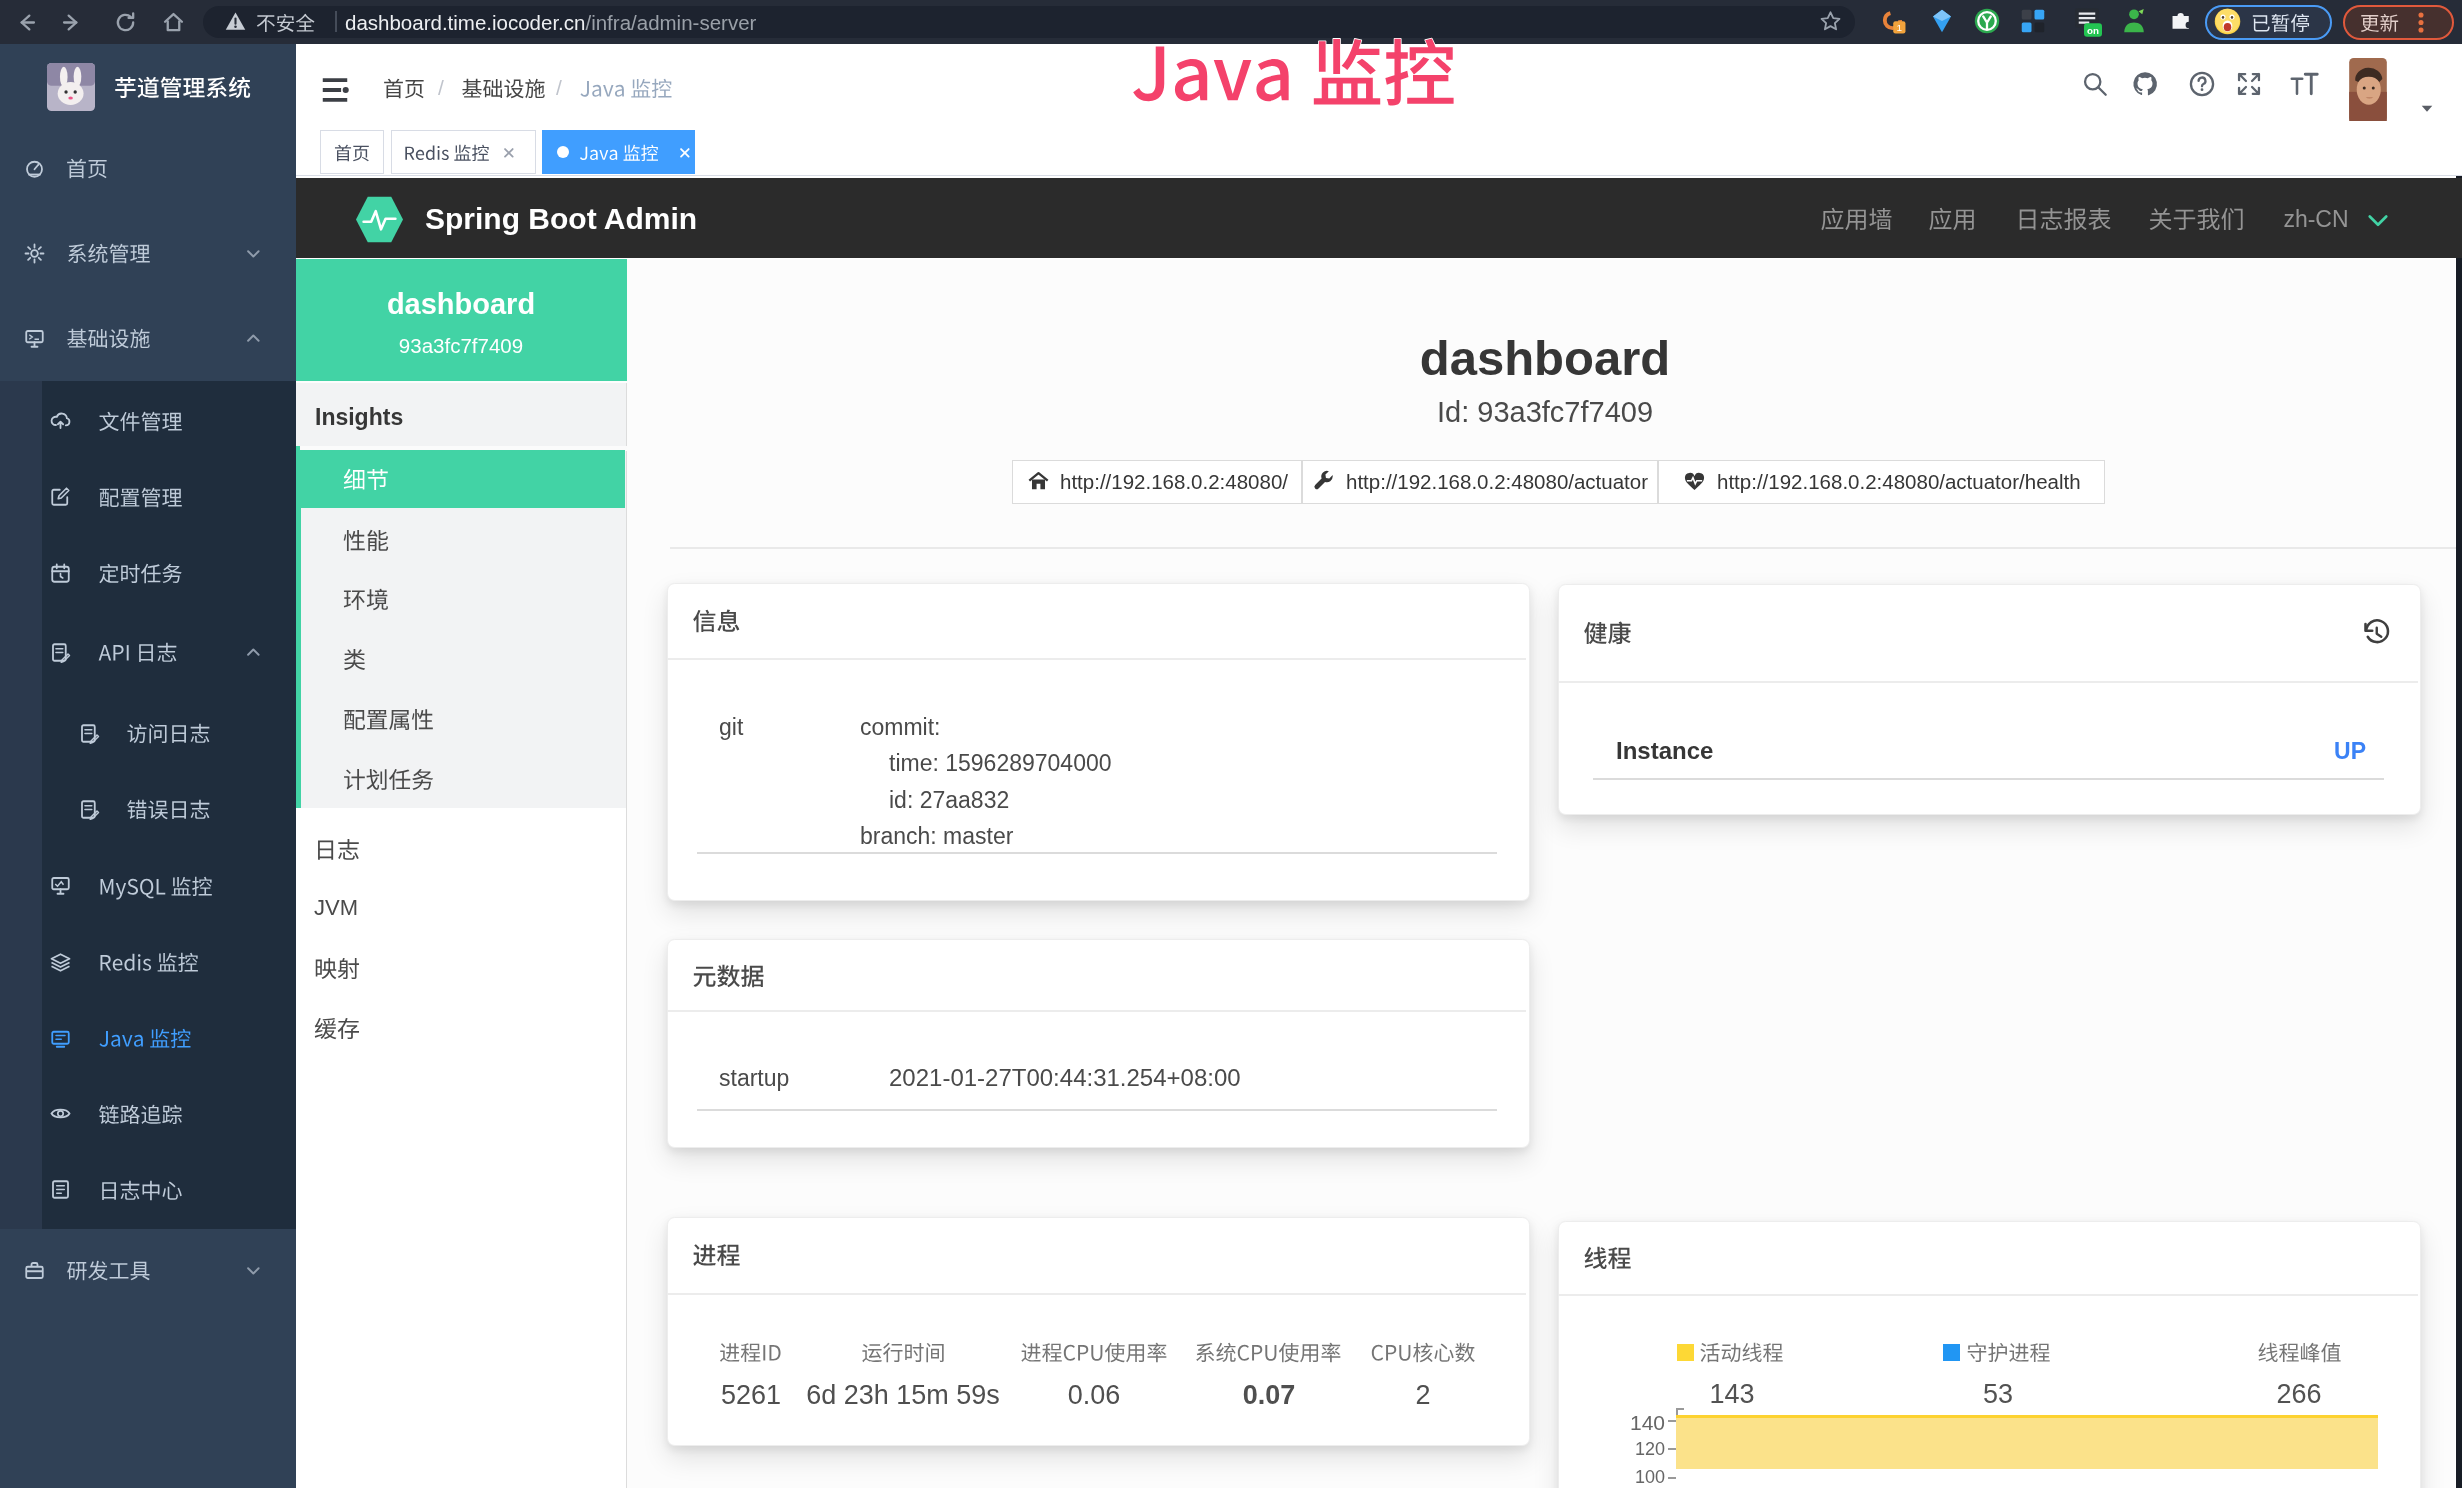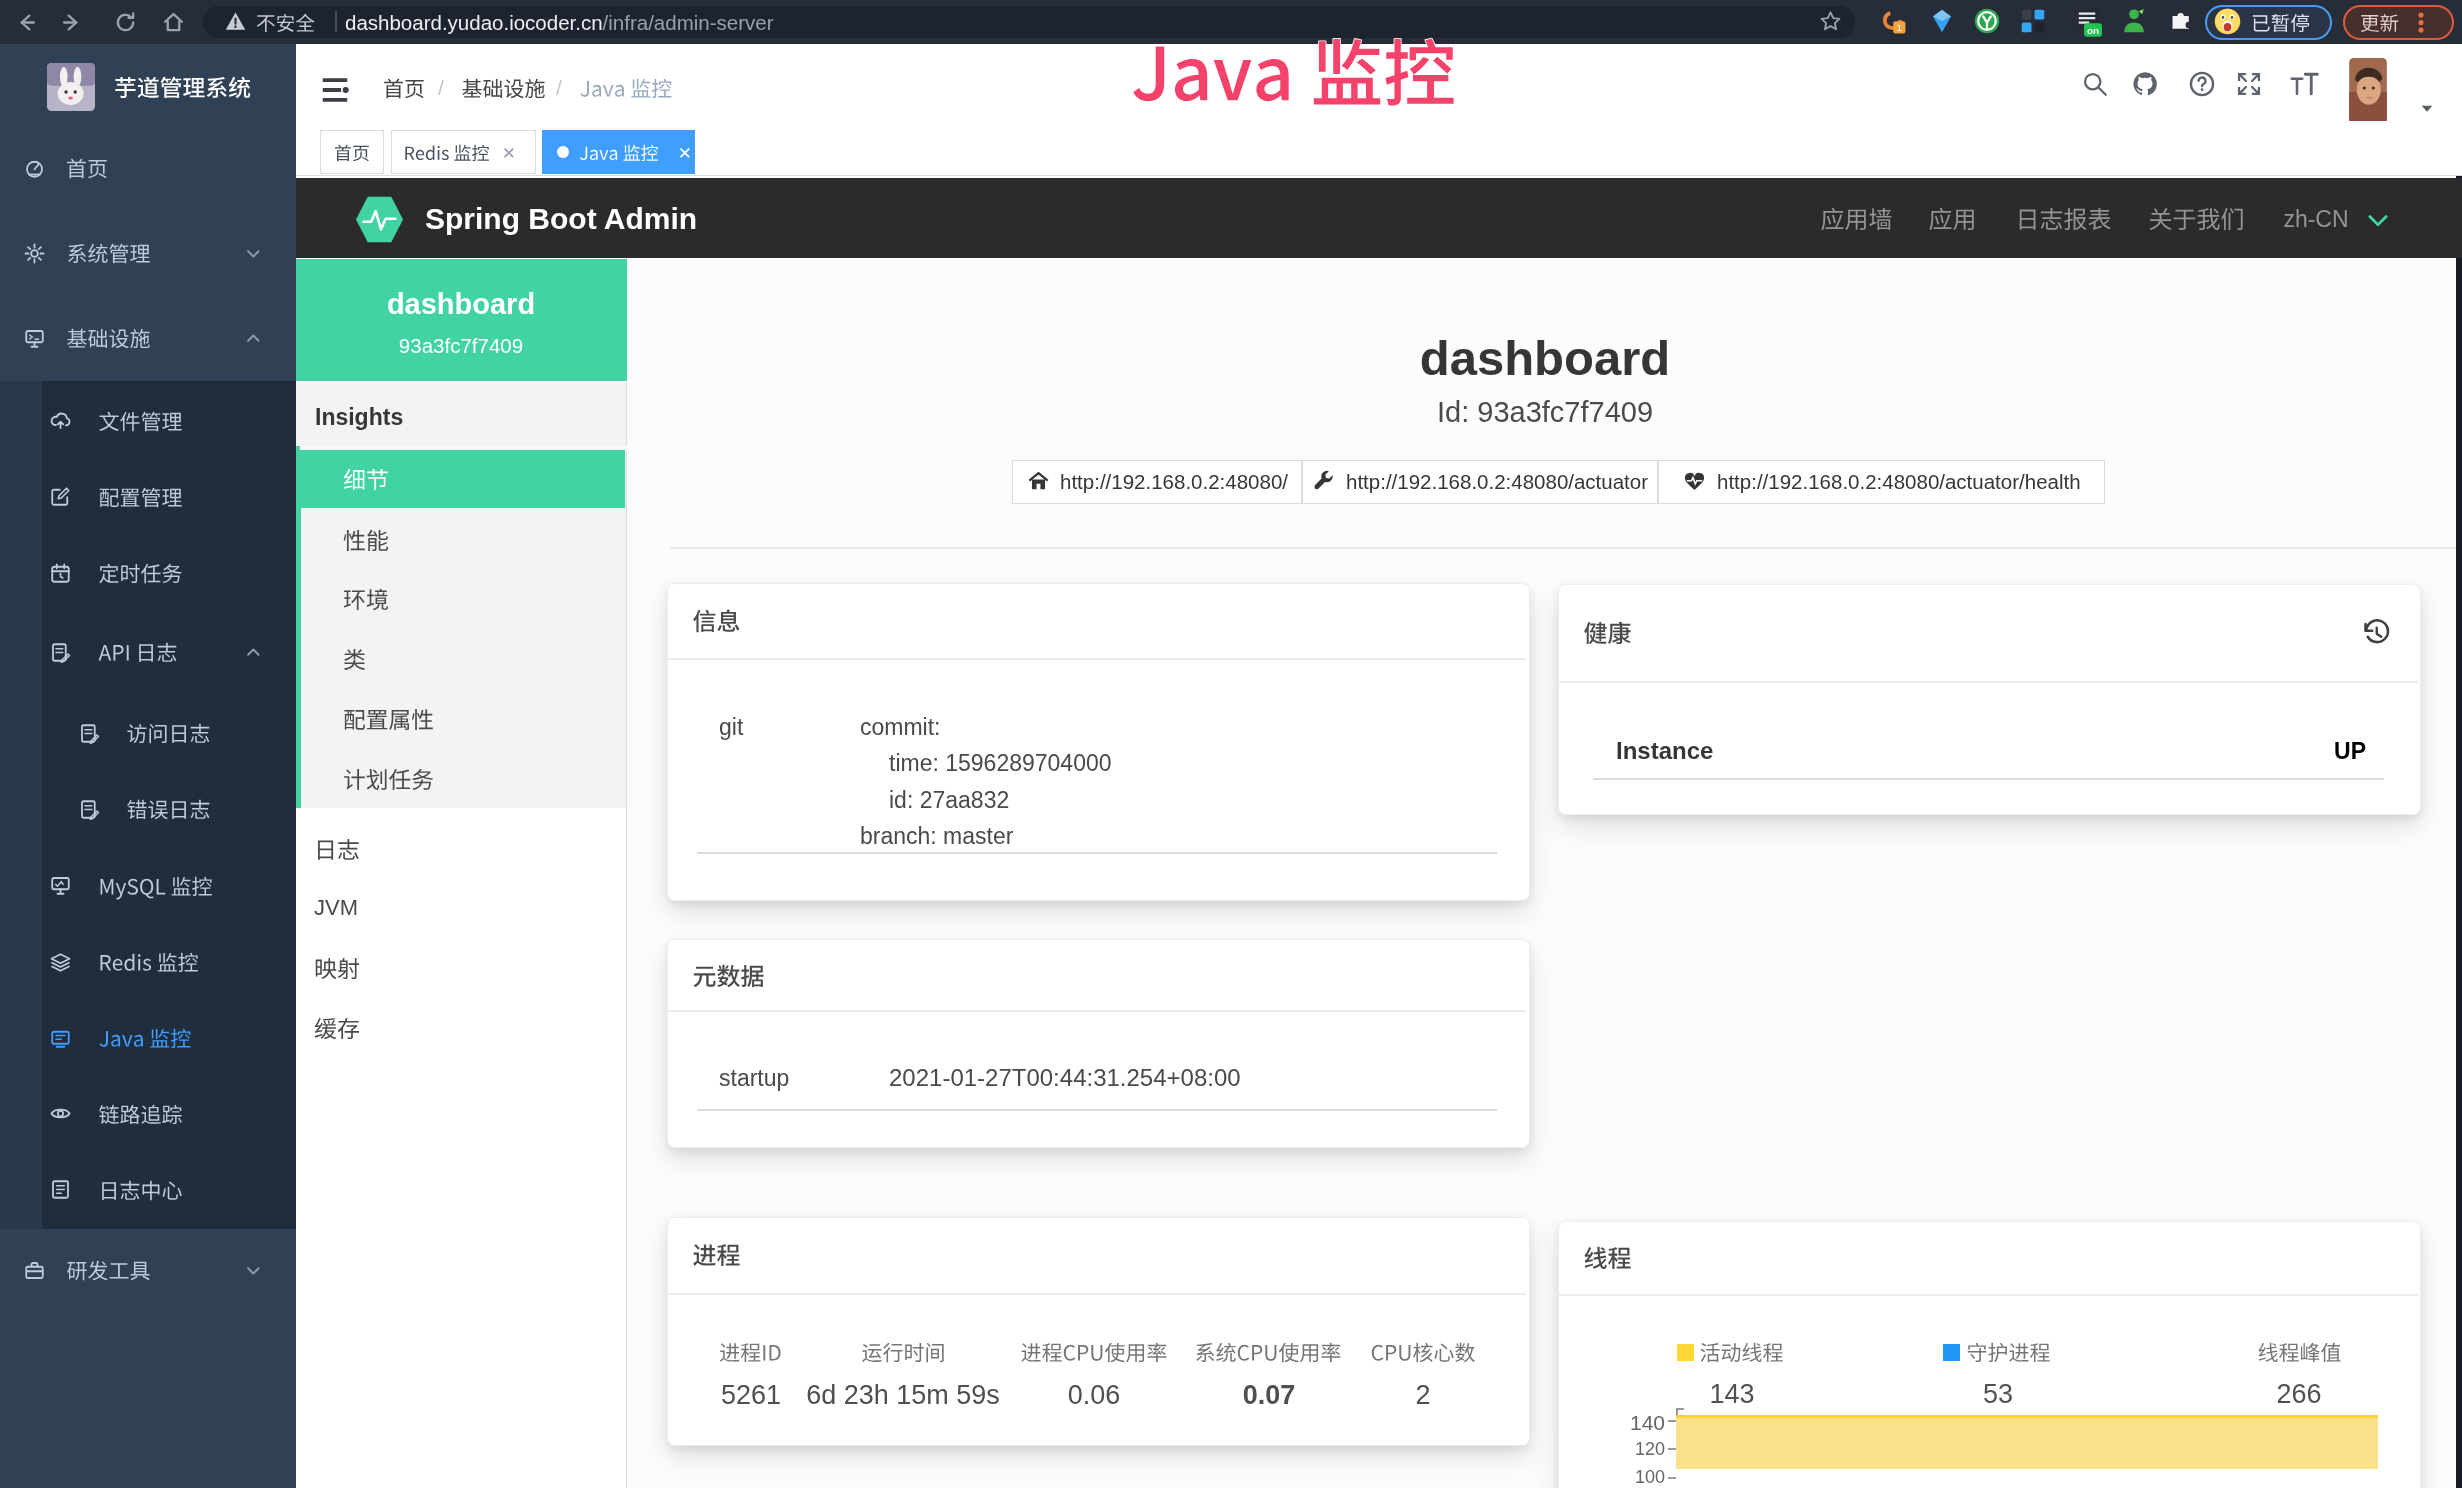--- a/index.html
+++ b/index.html
@@ -159,21 +159,21 @@
       <circle cx="15" cy="21" r="1.7" fill="#262c38"></circle>
     </svg>
 <svg style="position:absolute;left:256px;top:12.5px;overflow:visible" width="59" height="20" viewBox="0 -880 3000 1000">
       <g fill="#c6cbd3" transform="scale(1,-1)">
         <use href="#zR4E0D" x="0"></use>
         <use href="#zR5B89" x="1000"></use>
         <use href="#zR5168" x="2000"></use>
       </g>
     </svg>
 <div style="position:absolute;left:335px;top:11.4px;width:1.5px;height:21px;background:#454c59"></div>
-<div style="position:absolute;left:345px;top:12.5px;font-size:20.5px;color:#e9ebee;font-weight:400;line-height:1;white-space:nowrap;letter-spacing:0"><span style="color:#edeff2">dashboard.yudao.iocoder.cn</span><span style="color:#9aa0a8">/infra/admin-server</span></div>
+<div style="position:absolute;left:345px;top:12.5px;font-size:20.5px;color:#e9ebee;font-weight:400;line-height:1;white-space:nowrap;letter-spacing:0"><span style="color:#edeff2">dashboard.time.iocoder.cn</span><span style="color:#9aa0a8">/infra/admin-server</span></div>
 <svg style="position:absolute;left:1819px;top:10px;overflow:visible" width="23" height="23" viewBox="0 0 30 30">
       <path d="M15 3 l3.6 7.6 8.1 1 -6 5.6 1.6 8 -7.3-4.1 -7.3 4.1 1.6-8 -6-5.6 8.1-1 Z" stroke="#9aa2ad" stroke-width="2.4" fill="none" stroke-linejoin="round"></path>
     </svg>
 <svg style="position:absolute;left:1881px;top:9px;overflow:visible" width="26" height="26" viewBox="0 0 34 34">
       <circle cx="15" cy="15" r="10" stroke="#e8833a" stroke-width="5" fill="none" stroke-dasharray="44 18"></circle>
       <rect x="16" y="16" width="16" height="16" rx="3" fill="#f2a33c"></rect>
       <text x="24" y="29" font-size="13" font-family="Liberation Sans" fill="#fff" text-anchor="middle">1</text>
     </svg>
 <svg style="position:absolute;left:1932px;top:9px;overflow:visible" width="20" height="24" viewBox="0 0 26 32">
       <path d="M13 1 L25 10 L13 31 L1 10 Z" fill="#34a1f2"></path>
@@ -717,21 +717,21 @@
         <use href="#zM5EB7" x="1000"></use>
       </g>
     </svg>
 <svg style="position:absolute;left:2360px;top:618px;overflow:visible" width="32" height="30" viewBox="0 0 42 40">
       <path d="M7 8 v9 h9" fill="none" stroke="#3f3f3f" stroke-width="3.4" stroke-linejoin="round" stroke-linecap="round"></path>
       <path d="M8 17 a14.5 14.5 0 1 1 2 8" fill="none" stroke="#3f3f3f" stroke-width="3.4" stroke-linecap="round"></path>
       <path d="M22 13 v8 l6 4" stroke="#3f3f3f" stroke-width="3.2" fill="none" stroke-linecap="round" stroke-linejoin="round"></path>
     </svg>
 <div style="position:absolute;left:1558px;top:681px;width:860px;height:1.5px;background:#ececec"></div>
 <div style="position:absolute;left:1616px;top:739px;font-size:24px;color:#363636;font-weight:700;line-height:1;white-space:nowrap;letter-spacing:0">Instance</div>
-<div style="position:absolute;left:2366px;top:740px;font-size:23px;color:#000000;font-weight:700;line-height:1;white-space:nowrap;transform:translateX(-100%);letter-spacing:0">UP</div>
+<div style="position:absolute;left:2366px;top:740px;font-size:23px;color:#3b82f6;font-weight:700;line-height:1;white-space:nowrap;transform:translateX(-100%);letter-spacing:0">UP</div>
 <div style="position:absolute;left:1593px;top:778px;width:791px;height:1.5px;background:#dbdbdb"></div>
 <div style="position:absolute;left:667px;top:939px;width:861px;height:207px;background:#fff;border:0.8px solid #ededed;border-radius:7.6px;box-shadow:0 3.8px 9px rgba(0,0,0,.075),0 12px 27px rgba(0,0,0,.11)"></div>
 <svg style="position:absolute;left:692px;top:964px;overflow:visible" width="73" height="24" viewBox="0 -880 3000 1000">
       <g fill="#4a4a4a" transform="scale(1,-1)">
         <use href="#zM5143" x="0"></use>
         <use href="#zM6570" x="1000"></use>
         <use href="#zM636E" x="2000"></use>
       </g>
     </svg>
 <div style="position:absolute;left:667px;top:1010px;width:859px;height:1.5px;background:#ececec"></div>

